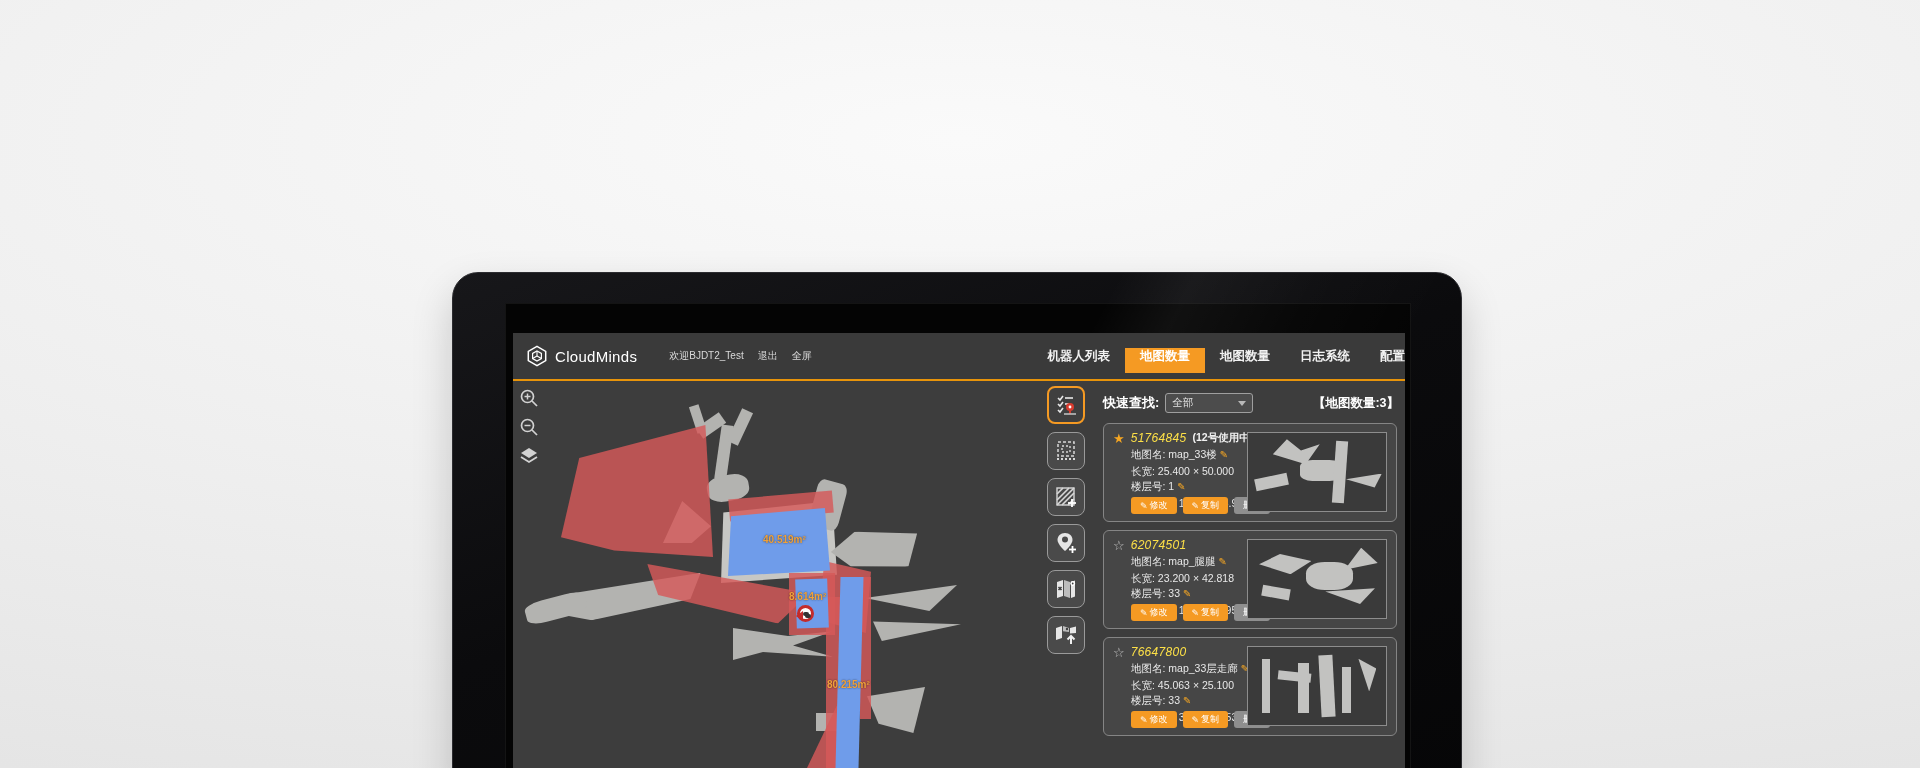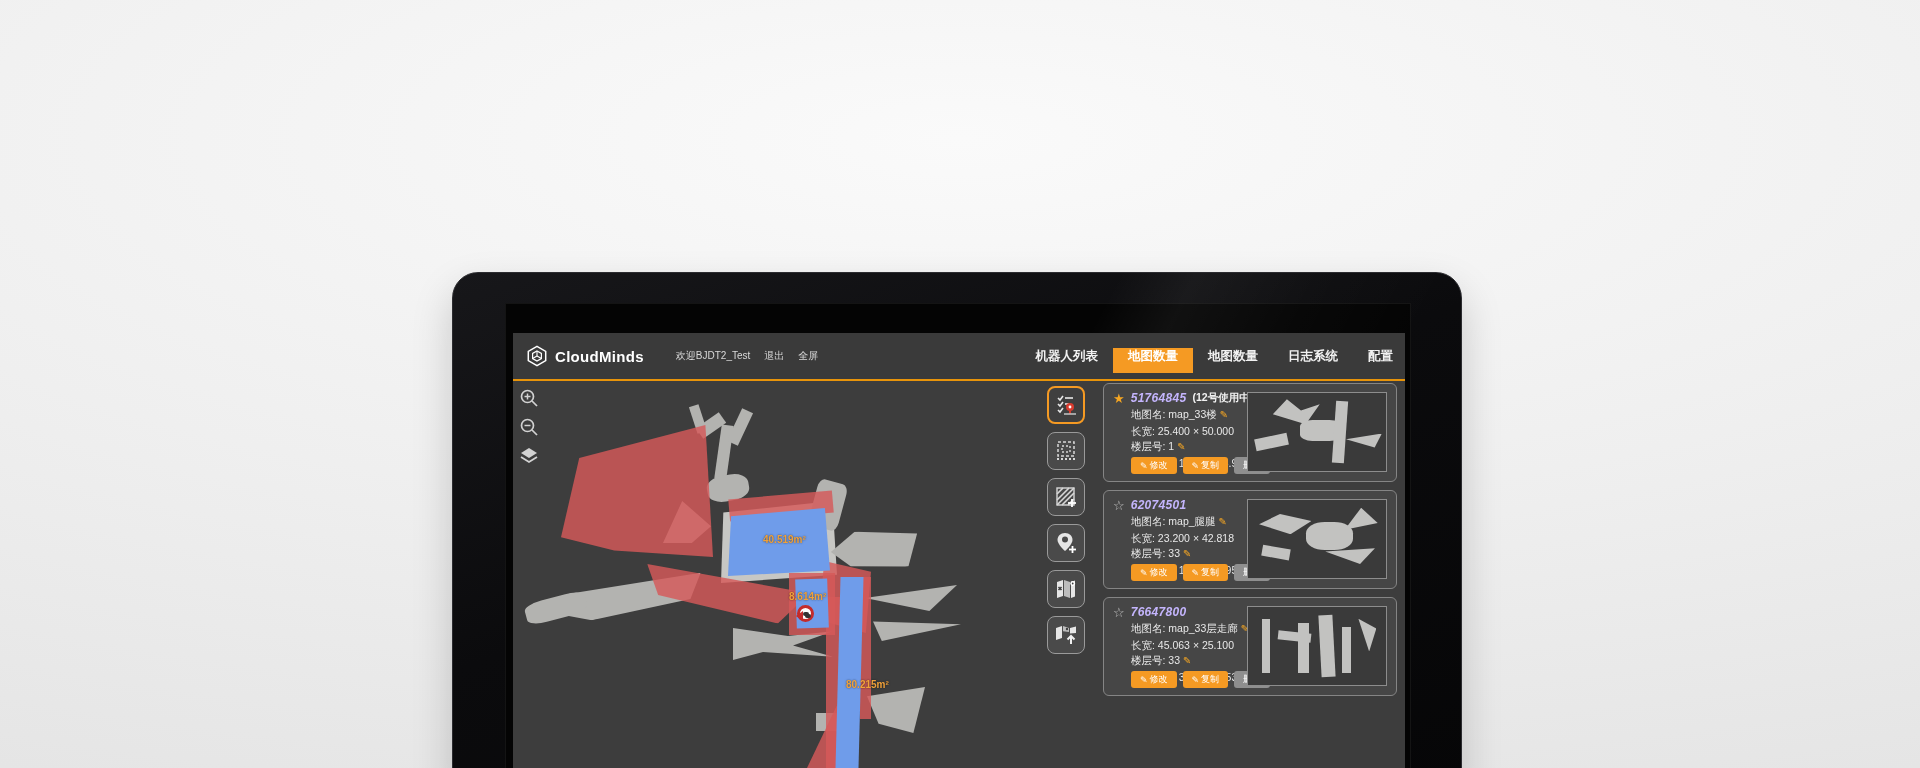--- a/index.html
+++ b/index.html
@@ -15,28 +15,28 @@
     background:linear-gradient(118deg,transparent 52%,rgba(255,255,255,.05) 58%,rgba(255,255,255,.015) 68%,transparent 78%);}
   .screen-glass{position:absolute;left:52px;top:30px;right:50px;bottom:0;background:#040404;border:1px solid #141414;}
 
   
   .app{position:absolute;left:513px;top:333px;width:892px;height:435px;background:#3d3d3d;overflow:hidden;}
 
   
   .navbar{position:relative;height:48px;background:#3a3a3a;border-bottom:2px solid #E8940A;display:flex;align-items:center;z-index:5;}
   .brand{display:flex;align-items:center;gap:7px;padding:0 14px 0 13px;}
   .brand svg{display:block;}
-  .brand-name{color:#fff;font-size:15px;font-weight:bold;letter-spacing:.3px;}
+  .brand-name{color:#fff;font-size:15px;font-weight:normal;letter-spacing:.3px;}
   .usergroup{display:flex;align-items:center;gap:14px;margin-left:18px;}
   .usergroup span{color:#d9d9d9;font-size:10px;}
   .usergroup .lnk{cursor:pointer;}
   .tabs{margin-left:auto;display:flex;align-items:center;height:48px;}
   .tab{display:flex;align-items:center;padding:0 15px;color:#f2f2f2;font-size:12.5px;font-weight:bold;cursor:pointer;white-space:nowrap;}
   .tab.active{background:#F59A23;margin-bottom:-8px;padding-bottom:8px;color:#fff;}
-  .tab:last-child{padding-right:12px;}
+  .tab:last-child{padding-right:0;}
 
   
   .map{position:absolute;left:0;top:50px;width:892px;height:385px;overflow:hidden;}
   .map .sh{position:absolute;}
   .gray{background:#b3b3b0;}
   .gray2{background:#c7c7c4;}
   .red{background:rgba(214,89,89,.82);}
   .blue{background:#6f9cea;}
   .maplabel{position:absolute;color:#f0a13a;font-size:10px;font-weight:bold;text-shadow:0 0 2px rgba(0,0,0,.6);white-space:nowrap;z-index:6;}
   .robot{position:absolute;left:284px;top:222px;width:17px;height:17px;background:#fdfdfd;border:3px solid #c42b2b;border-radius:50%;z-index:7;}
@@ -60,21 +60,21 @@
   .select{margin-left:6px;width:88px;height:20px;background:#4c4c4c;border:1px solid #9f9f9f;border-radius:3px;
     display:flex;align-items:center;justify-content:space-between;padding:0 6px;cursor:pointer;}
   .select .val{color:#e3e3e3;font-size:10.5px;}
   .select .chev{width:0;height:0;border:4px solid transparent;border-top:5px solid #b9b9b9;margin-top:4px;}
   .mapcount{margin-left:auto;color:#fff;font-size:12.5px;font-weight:bold;}
 
   .card{position:relative;width:294px;height:99px;margin:0 0 8px 4px;background:#464646;border:1px solid #858585;border-radius:6px;padding:7px 9px;}
   .titlerow{display:flex;align-items:center;gap:6px;}
   .star{font-size:13px;color:#c3c3c3;cursor:pointer;line-height:1;}
   .card.fav .star{color:#F5A623;}
-  .cid{color:#c4b5fd;font-size:12px;font-weight:bold;font-style:italic;letter-spacing:.3px;}
+  .cid{color:#fde047;font-size:12px;font-weight:normal;font-style:italic;letter-spacing:.3px;}
   .cstatus{color:#f2f2f2;font-size:10.5px;font-weight:bold;}
   .cline{margin:3px 0 0 18px;color:#e8e8e8;font-size:10.5px;line-height:12.5px;white-space:nowrap;}
   .pencil{color:#F5A623;font-size:10px;cursor:pointer;margin-left:3px;}
   .btnrow{position:absolute;left:27px;bottom:7px;display:flex;gap:6px;}
   .abtn{height:17px;padding:0 9px;border:none;border-radius:3px;color:#fff;font-size:9px;display:flex;align-items:center;gap:2px;cursor:pointer;font-family:inherit;}
   .abtn.orange{background:#F59A23;}
   .abtn.gray{background:#8f8f8f;}
   .thumb{position:absolute;right:9px;top:8px;width:140px;height:80px;background:#3a3a3a;border:1px solid #8d8d8d;overflow:hidden;cursor:pointer;}
   .ts{position:absolute;background:#c2c2c0;}
 
@@ -142,21 +142,21 @@
     <div class="sh red" style="left:313px;top:214px;width:14px;height:171px;"></div>
     <div class="sh red" style="left:347px;top:194px;width:11px;height:142px;"></div>
     <div class="sh red" style="left:294px;top:318px;width:32px;height:67px;clip-path:polygon(100% 0,100% 100%,0 100%);"></div>
 
     <div class="sh blue" style="left:215px;top:125px;width:102px;height:68px;clip-path:polygon(3% 12%,95% 0,100% 92%,0 100%);"></div>
     <div class="sh blue" style="left:283px;top:196px;width:32px;height:49px;transform:rotate(-2deg);"></div>
     <div class="sh blue" style="left:325px;top:194px;width:23px;height:191px;transform:skewX(-1.5deg);"></div>
 
     <span class="maplabel" style="left:250px;top:151px;">40.519m²</span>
     <span class="maplabel" style="left:276px;top:208px;">8.614m²</span>
-    <span class="maplabel" style="left:314px;top:296px;padding-left:19px;">80.215m²</span>
+    <span class="maplabel" style="left:314px;top:296px;">80.215m²</span>
 
     <div class="robot"></div>
 
     <div class="mapctl">
       <svg class="ctl" viewBox="0 0 20 20">
         <circle cx="8.5" cy="8.5" r="6" fill="none" stroke="#d2d2d2" stroke-width="1.7"></circle>
         <line x1="13" y1="13" x2="18" y2="18" stroke="#d2d2d2" stroke-width="1.7"></line>
         <line x1="5.5" y1="8.5" x2="11.5" y2="8.5" stroke="#d2d2d2" stroke-width="1.5"></line>
         <line x1="8.5" y1="5.5" x2="8.5" y2="11.5" stroke="#d2d2d2" stroke-width="1.5"></line>
       </svg>
@@ -224,20 +224,28 @@
         <polygon points="2,5 8,3 8,15 2,17" fill="#e6e6e6"></polygon>
         <polygon points="9,3 15,5 15,9 9,8.2" fill="#bdbdbd"></polygon>
         <polygon points="16,5 22,3.6 22,10 16,10.5" fill="#e6e6e6"></polygon>
         <circle cx="13" cy="6" r="1.2" fill="#3f3f3f"></circle>
         <path d="M17 21 L17 13 M13.5 16.5 L17 13 L20.5 16.5" fill="none" stroke="#f0f0f0" stroke-width="2"></path>
       </svg>
     </div>
   </div>
 
   <div class="panel">
+    <div class="findrow">
+      <span class="findlabel">快速查找:</span>
+      <div class="select">
+        <span class="val">全部</span>
+        <span class="chev"></span>
+      </div>
+      <span class="mapcount">【地图数量:3】</span>
+    </div>
 
     <div class="card fav">
       <div class="titlerow">
         <span class="star">★</span>
         <span class="cid">51764845</span>
         <span class="cstatus">(12号使用中)</span>
       </div>
       <div class="cline"><span>地图名:</span> <span>map_33楼</span><span class="pencil">✎</span></div>
       <div class="cline"><span>长宽:</span> <span>25.400 × 50.000</span></div>
       <div class="cline"><span>楼层号:</span> <span>1</span><span class="pencil">✎</span></div>

